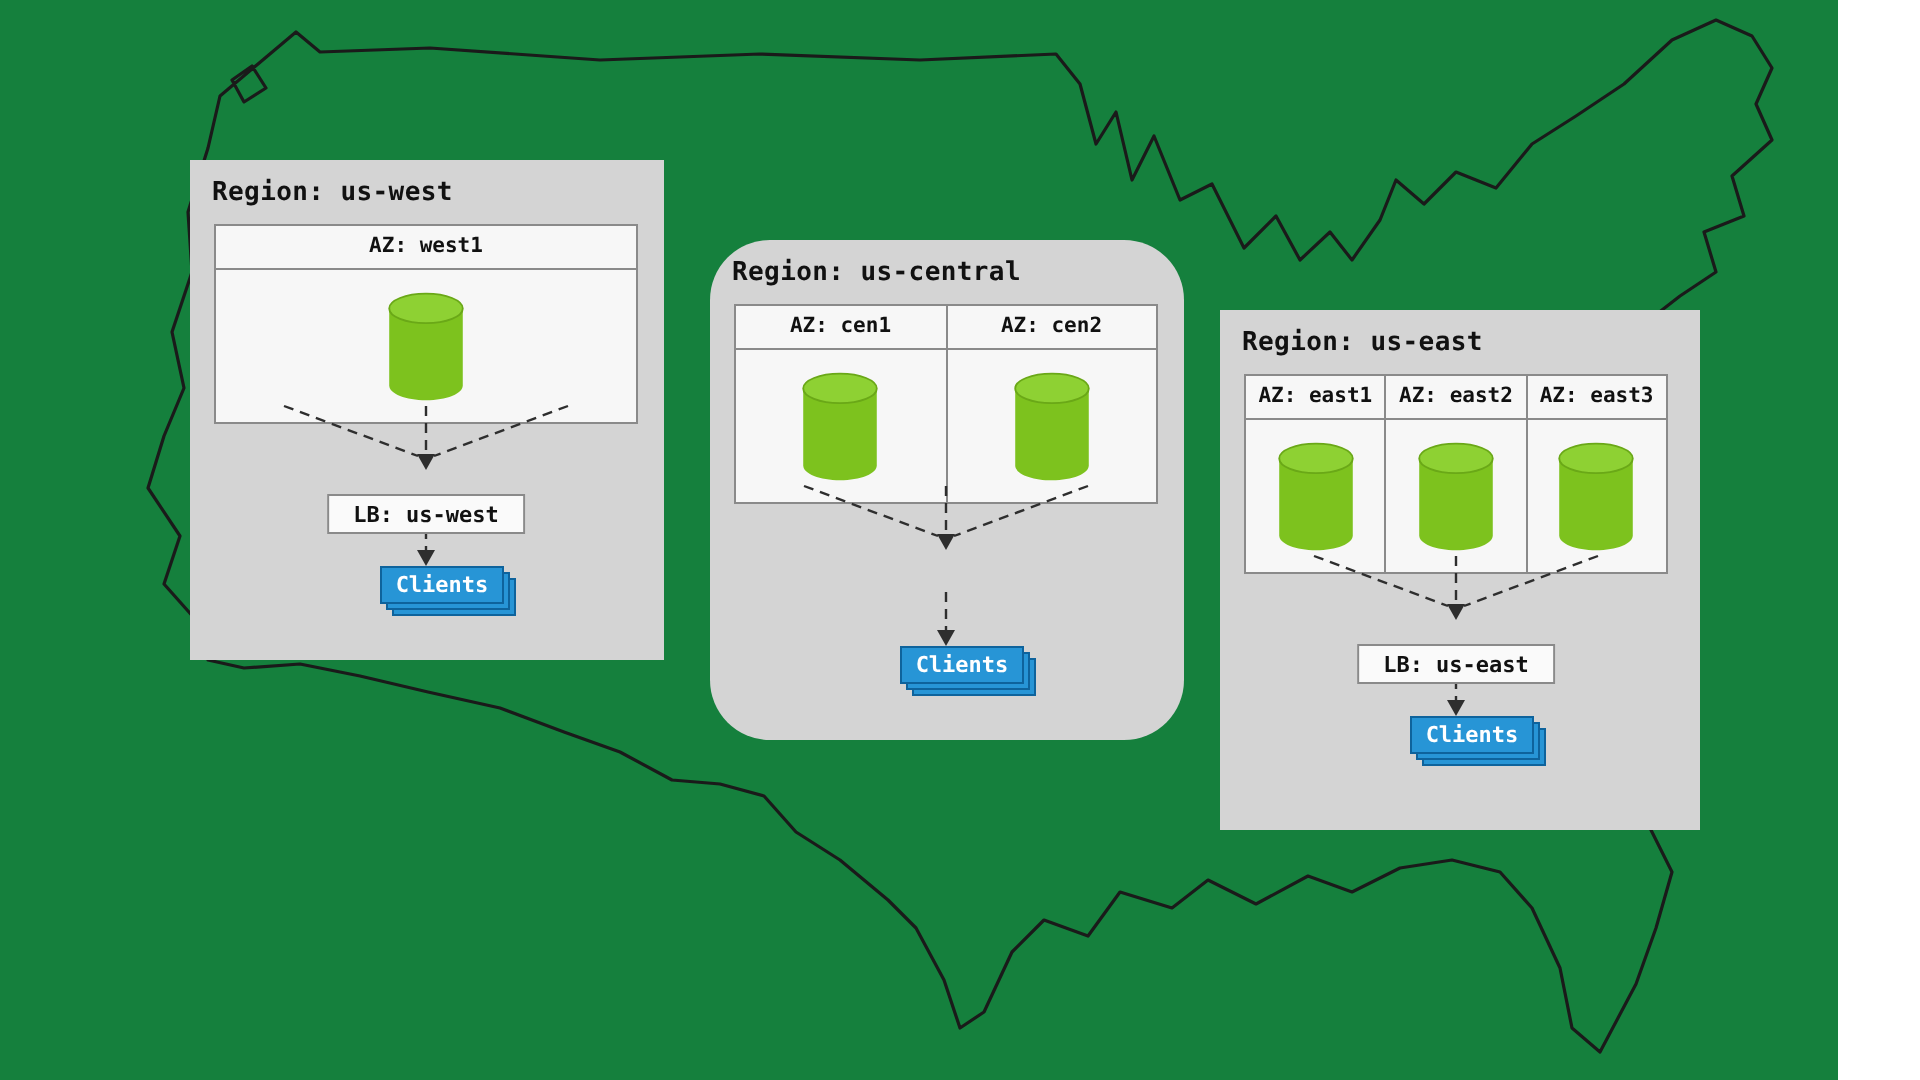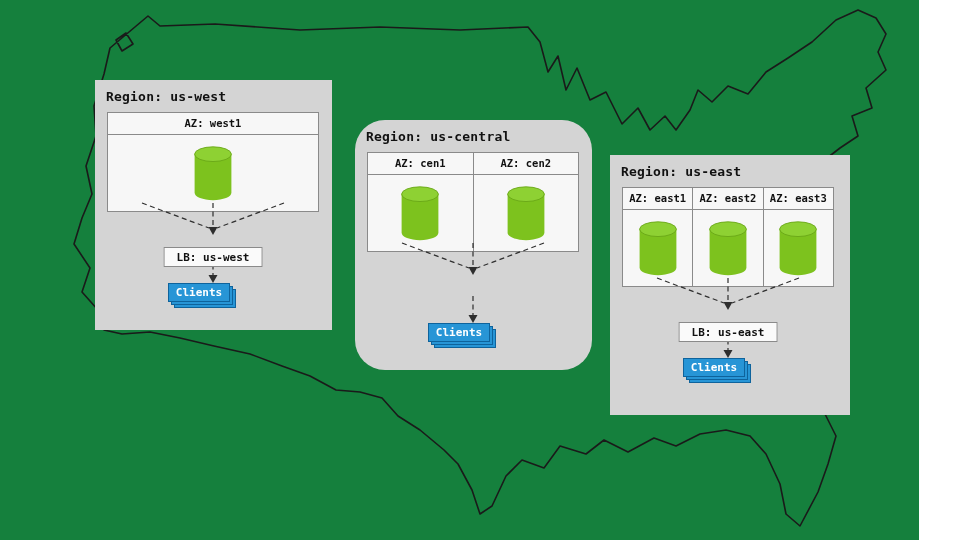--- a/index.html
+++ b/index.html
@@ -52,21 +52,21 @@
   
   .lb-box {
     position:absolute; top:155px; left:118px; transform:translateX(-50%);
     height:20px; line-height:20px; padding:0 12px;
     background:var(--lb-bg,#fafafa); border:1px solid #8a8a8a;
     font-size:11px; white-space:nowrap; box-sizing:border-box; z-index:2;margin-top:12px;
   }
 
   
   .clients-stack {
-    position:absolute; top:203px; left:104px; transform:translateX(-50%);
+    position:absolute; top:203px; left:126px; transform:translateX(-50%);
     width:62px; height:19px; z-index:2;
   }
   .clients-layer {
     position:absolute; left:0; top:0; width:100%; height:100%;
     background:var(--clients-bg,#2795d6); border:1px solid #0e639c; box-sizing:border-box;
   }
   .clients-layer.back2 { transform:translate(6px,6px); }
   .clients-layer.back1 { transform:translate(3px,3px); }
   .clients-layer.front {
     display:flex; align-items:center; justify-content:center;

